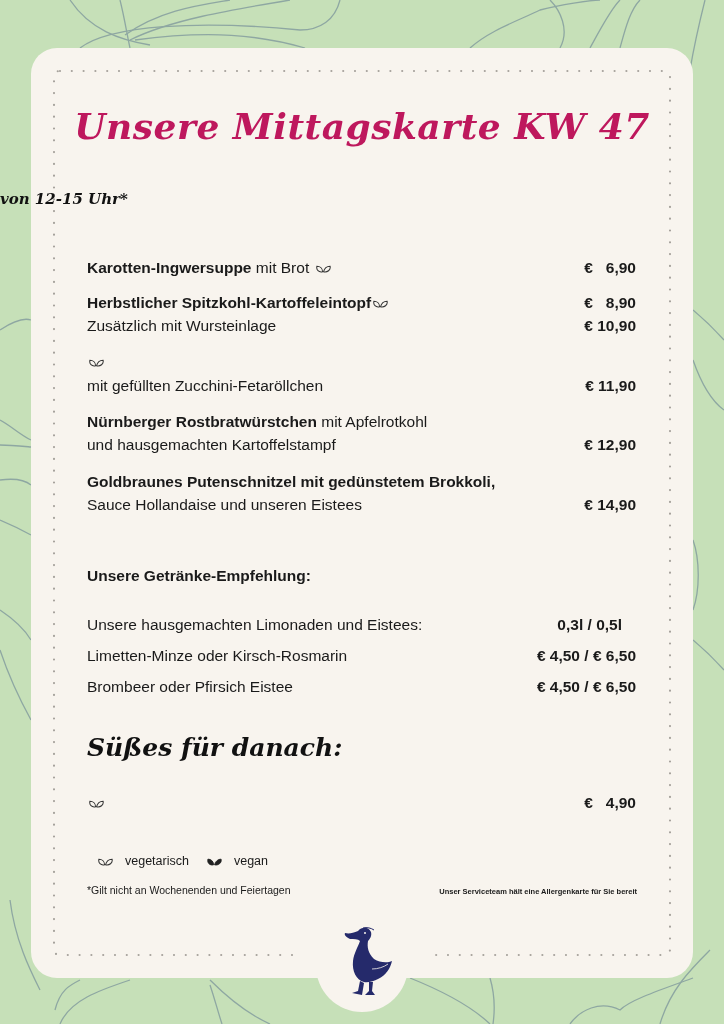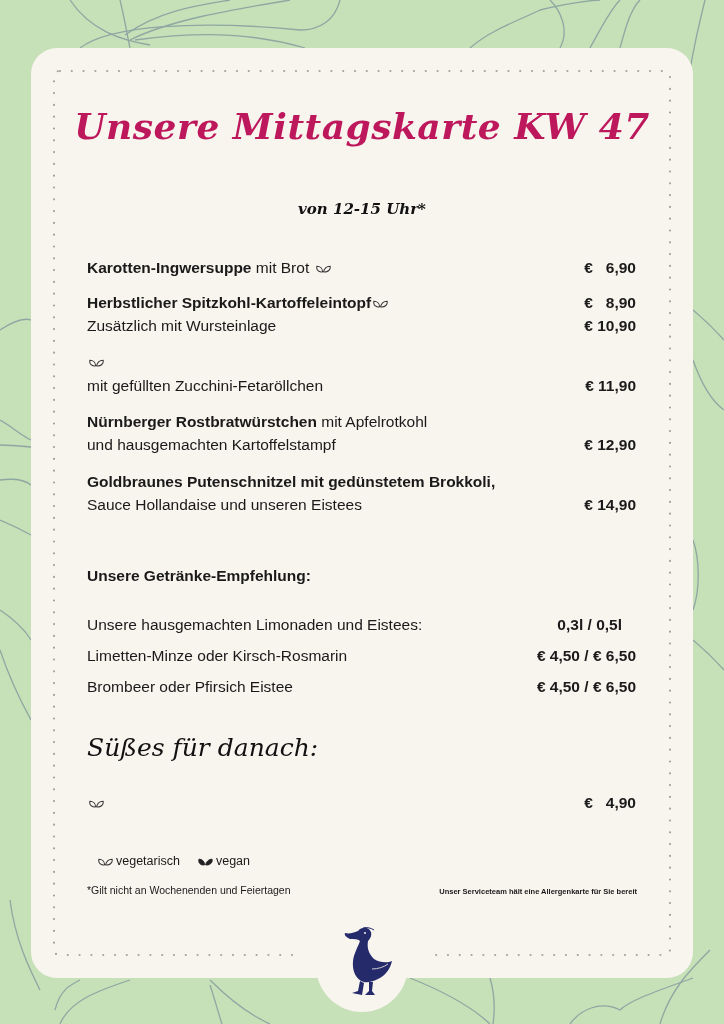--- a/index.html
+++ b/index.html
@@ -19,37 +19,37 @@
     background:#f8f4ee; border-radius:0 0 46px 46px;
   }
   .tab-fill { position:absolute; left:316px; top:900px; width:92px; height:40px; background:#f8f4ee; }
   .dots { position:absolute; left:52px; top:69px; width:620px; height:888px; }
   .title {
     position:absolute; left:0; width:724px; top:105px; text-align:center;
     font-family:"DejaVu Serif", serif; font-style:italic; font-weight:bold;
     font-size:36px; letter-spacing:0.5px; color:#be185d;
   }
   .subtitle {
-    position:absolute; left:0; width:724px; top:200px; text-align:center;
+    position:absolute; left:0; width:724px; top:190px; 
     font-family:"DejaVu Serif", serif; font-style:italic; font-weight:bold;
     font-size:15px; color:#111;
   }
   .row { position:absolute; left:87px; width:549px; font-size:15.5px; line-height:22px; }
   .row .txt { position:absolute; left:0; white-space:nowrap; }
   .row .price { position:absolute; right:0; white-space:nowrap; font-weight:bold; }
   .b { font-weight:bold; }
   .leaf { display:inline-block; width:15px; height:11px; vertical-align:-1px; margin-left:2px; }
   .section-head { position:absolute; left:87px; font-weight:bold; font-size:15.5px; }
   .dessert-head {
     position:absolute; left:87px; top:733px;
-    font-family:"DejaVu Serif", serif; font-style:italic; font-weight:normal; font-size:25px; color:#111;
+    font-family:"DejaVu Serif", serif; font-style:italic; font-weight:bold; font-size:25px; color:#111;
   }
   .u { text-underline-offset:3px; }
   .legend { position:absolute; left:96px; top:854px; font-size:12.5px; display:flex; gap:16px; align-items:center; }
-  .legend span { display:inline-flex; align-items:center; gap:3px; }
+  .legend span { display:inline-flex; align-items:center; gap:12px; }
   .footnote { position:absolute; left:87px; top:884px; font-size:10.5px; }
   .allergen { position:absolute; right:87px; top:887px; font-size:7.5px; font-weight:bold;margin-left:35px; }
   .duck { position:absolute; left:338px; top:925px; width:56px; height:76px; }
 </style>
 </head>
 <body>
 
 <svg class="bg-lines" viewBox="0 0 724 1024" fill="none" stroke="#8ea7a2" stroke-width="1.3">
   <path d="M70 0 C90 30, 120 40, 150 45"></path>
   <path d="M80 48 C110 25, 200 20, 300 30 C320 30, 335 20, 340 0"></path>

